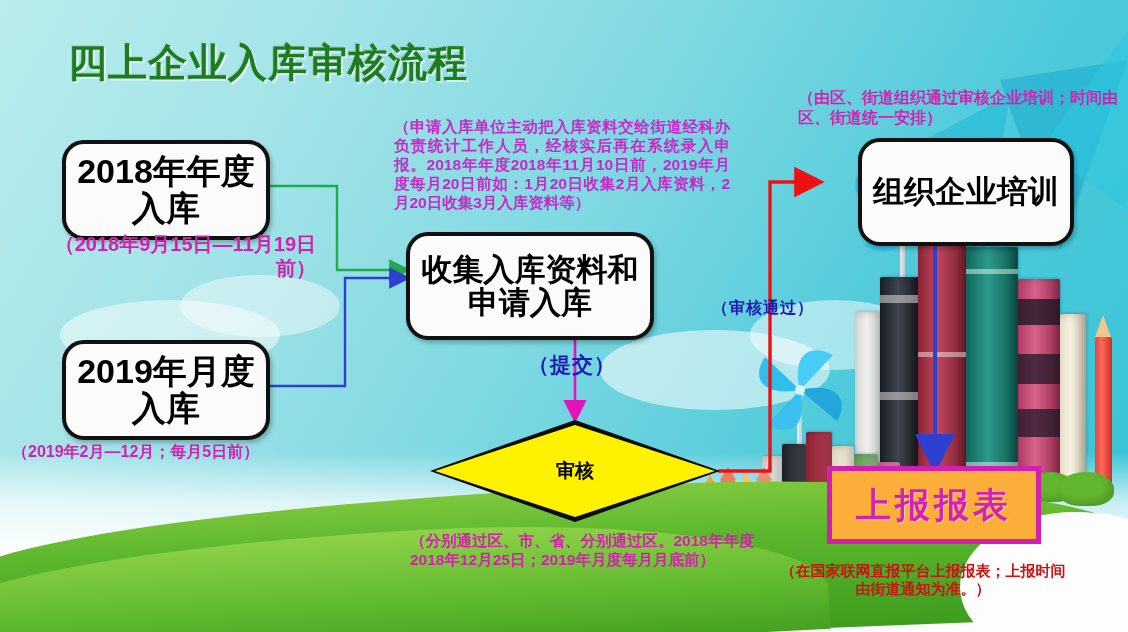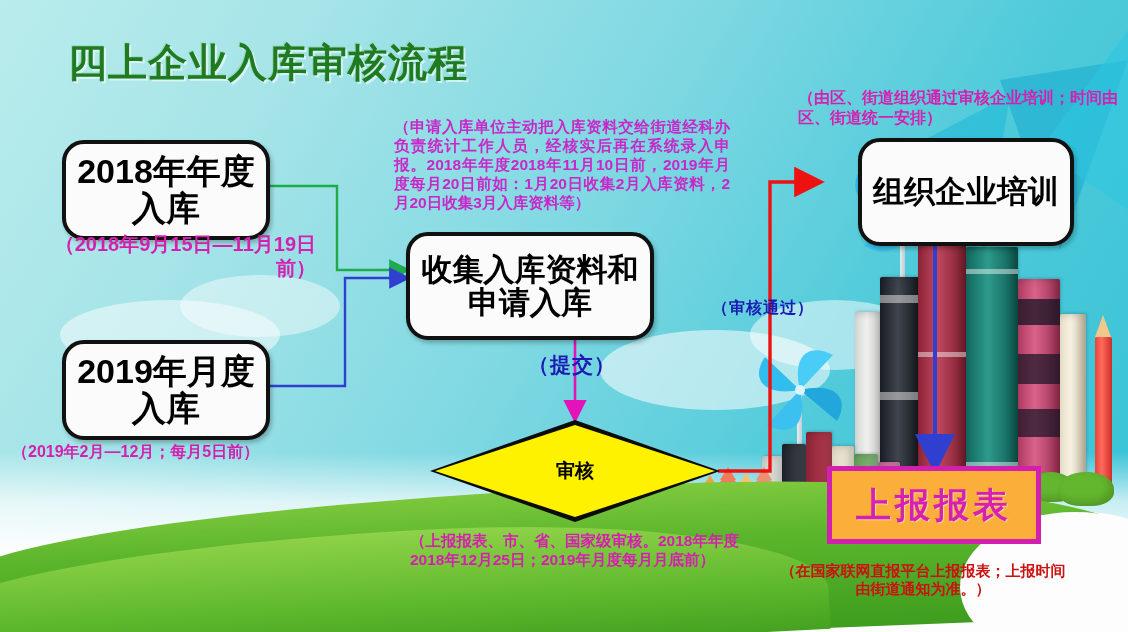--- a/index.html
+++ b/index.html
@@ -235,21 +235,21 @@
   </div>
 
   <div class="ann blue" style="left:528px;top:352px;font-size:21px;letter-spacing:1px;">（提交）</div>
 
   <div class="diamond-wrap" style="left:430px;top:420px;width:290px;height:102px;text-align:center;">
     <div class="diamond-border"></div>
     <div class="diamond-inner"></div>
     <div class="diamond-label">审核</div>
   </div>
 
-  <div class="ann magenta" style="left:410px;top:532px;width:350px;font-size:15.5px;">（上报报表、市、省、国家级审核。2018年年度2018年12月25日；2019年月度每月月底前）</div>
+  <div class="ann magenta" style="left:410px;top:532px;width:350px;font-size:15.5px;">（分别通过区、市、省、分别通过区。2018年年度2018年12月25日；2019年月度每月月底前）</div>
 
   <div class="ann blue" style="left:712px;top:298px;font-size:16px;letter-spacing:1px;">（审核通过）</div>
 
   <div class="ann magenta" style="left:798px;top:88px;width:320px;font-size:16px;">（由区、街道组织通过审核企业培训；时间由区、街道统一安排）</div>
 
   <div class="node mid" style="left:818px;top:138px;width:208px;height:100px;margin-left:40px;">
     <span>组织企业培训</span>
   </div>
 
   <div class="report-box" style="left:827px;top:466px;width:204px;height:68px;">

